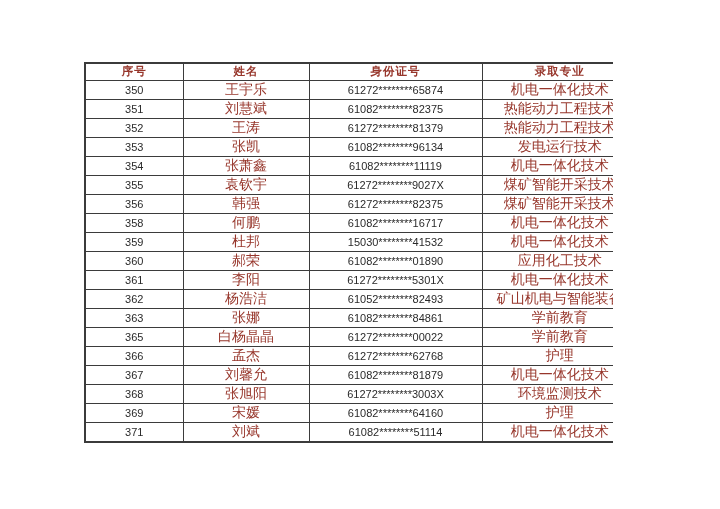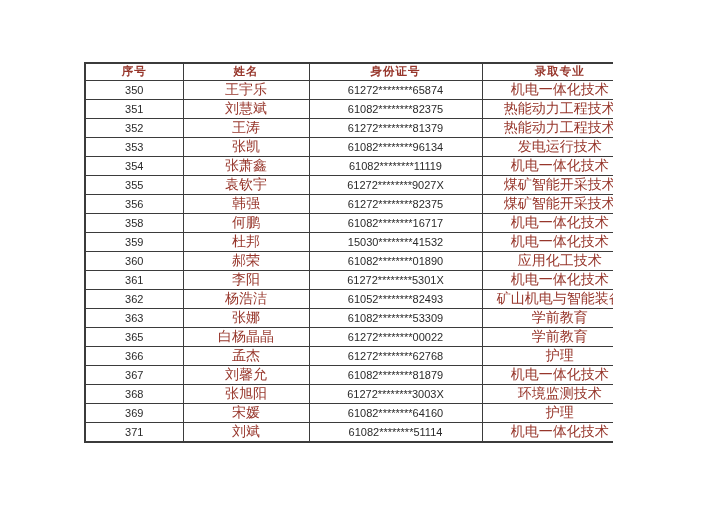--- a/index.html
+++ b/index.html
@@ -135,21 +135,21 @@
         </tr>
         <tr>
           <td class="c-index">362</td>
           <td class="c-name">杨浩洁</td>
           <td class="c-id">61052********82493</td>
           <td class="c-major">矿山机电与智能装备</td>
         </tr>
         <tr>
           <td class="c-index">363</td>
           <td class="c-name">张娜</td>
-          <td class="c-id">61082********53309</td>
+          <td class="c-id">61082********84861</td>
           <td class="c-major">学前教育</td>
         </tr>
         <tr>
           <td class="c-index">365</td>
           <td class="c-name">白杨晶晶</td>
           <td class="c-id">61272********00022</td>
           <td class="c-major">学前教育</td>
         </tr>
         <tr>
           <td class="c-index">366</td>

